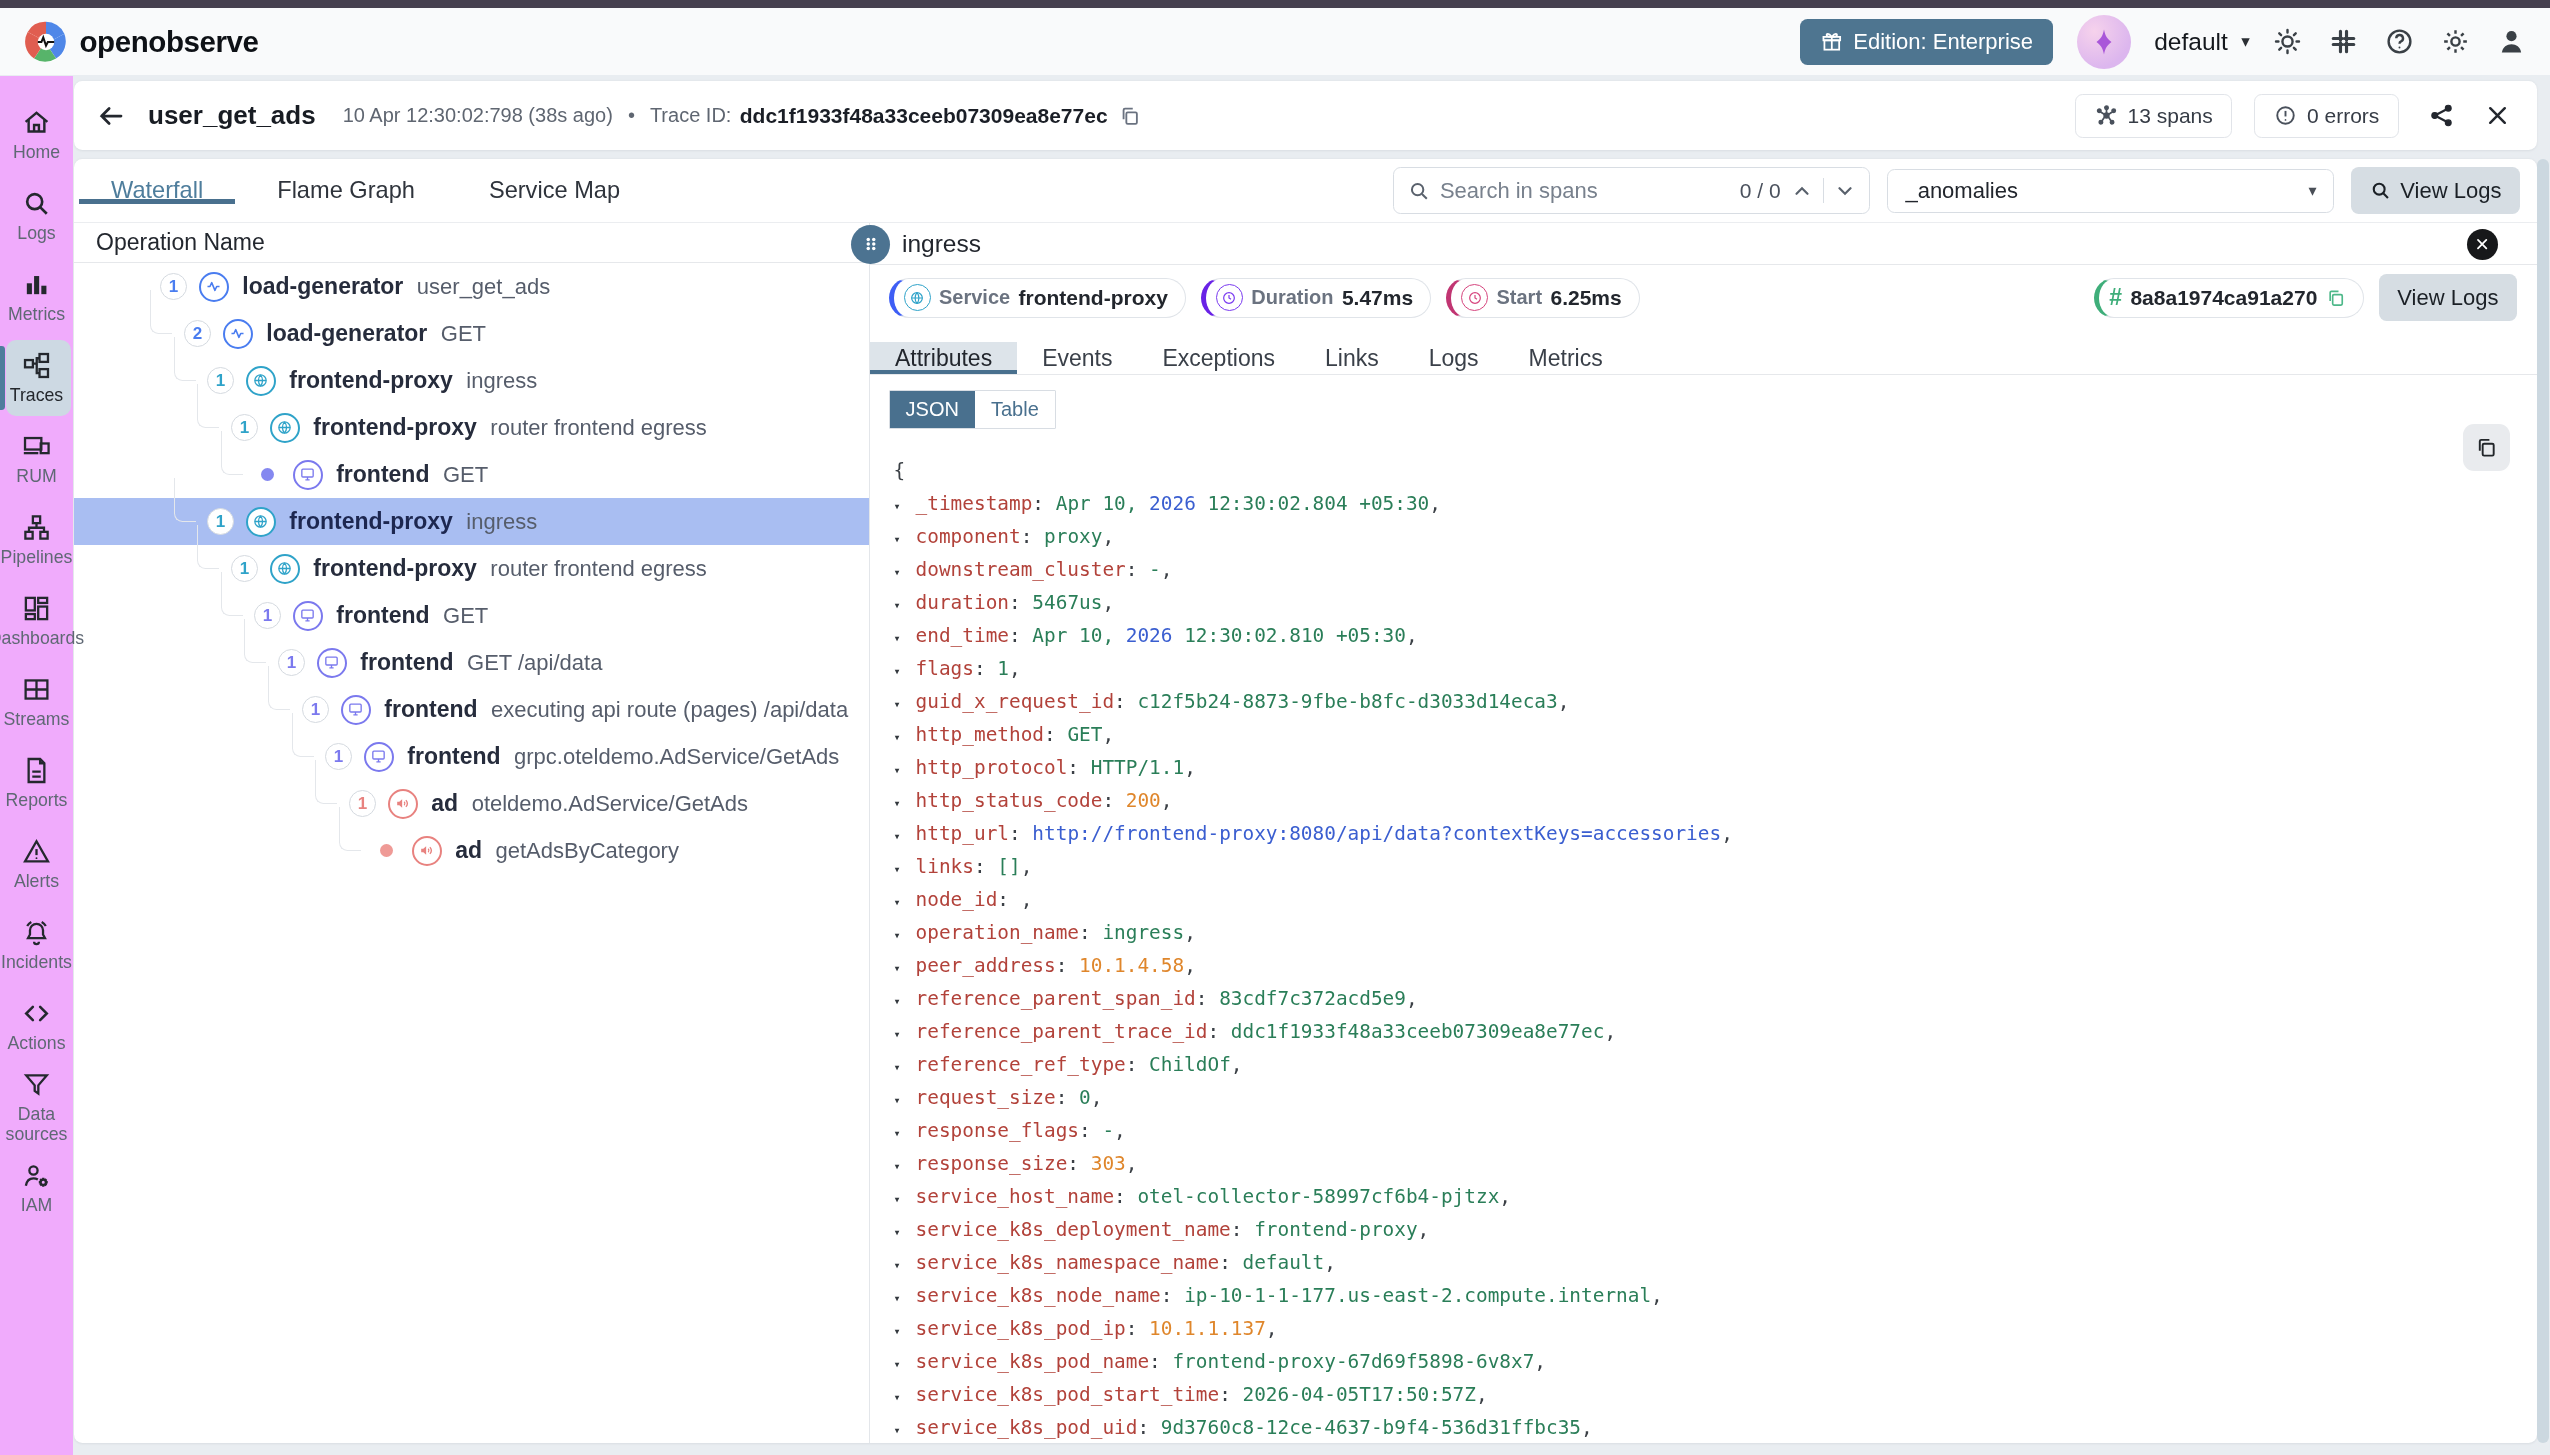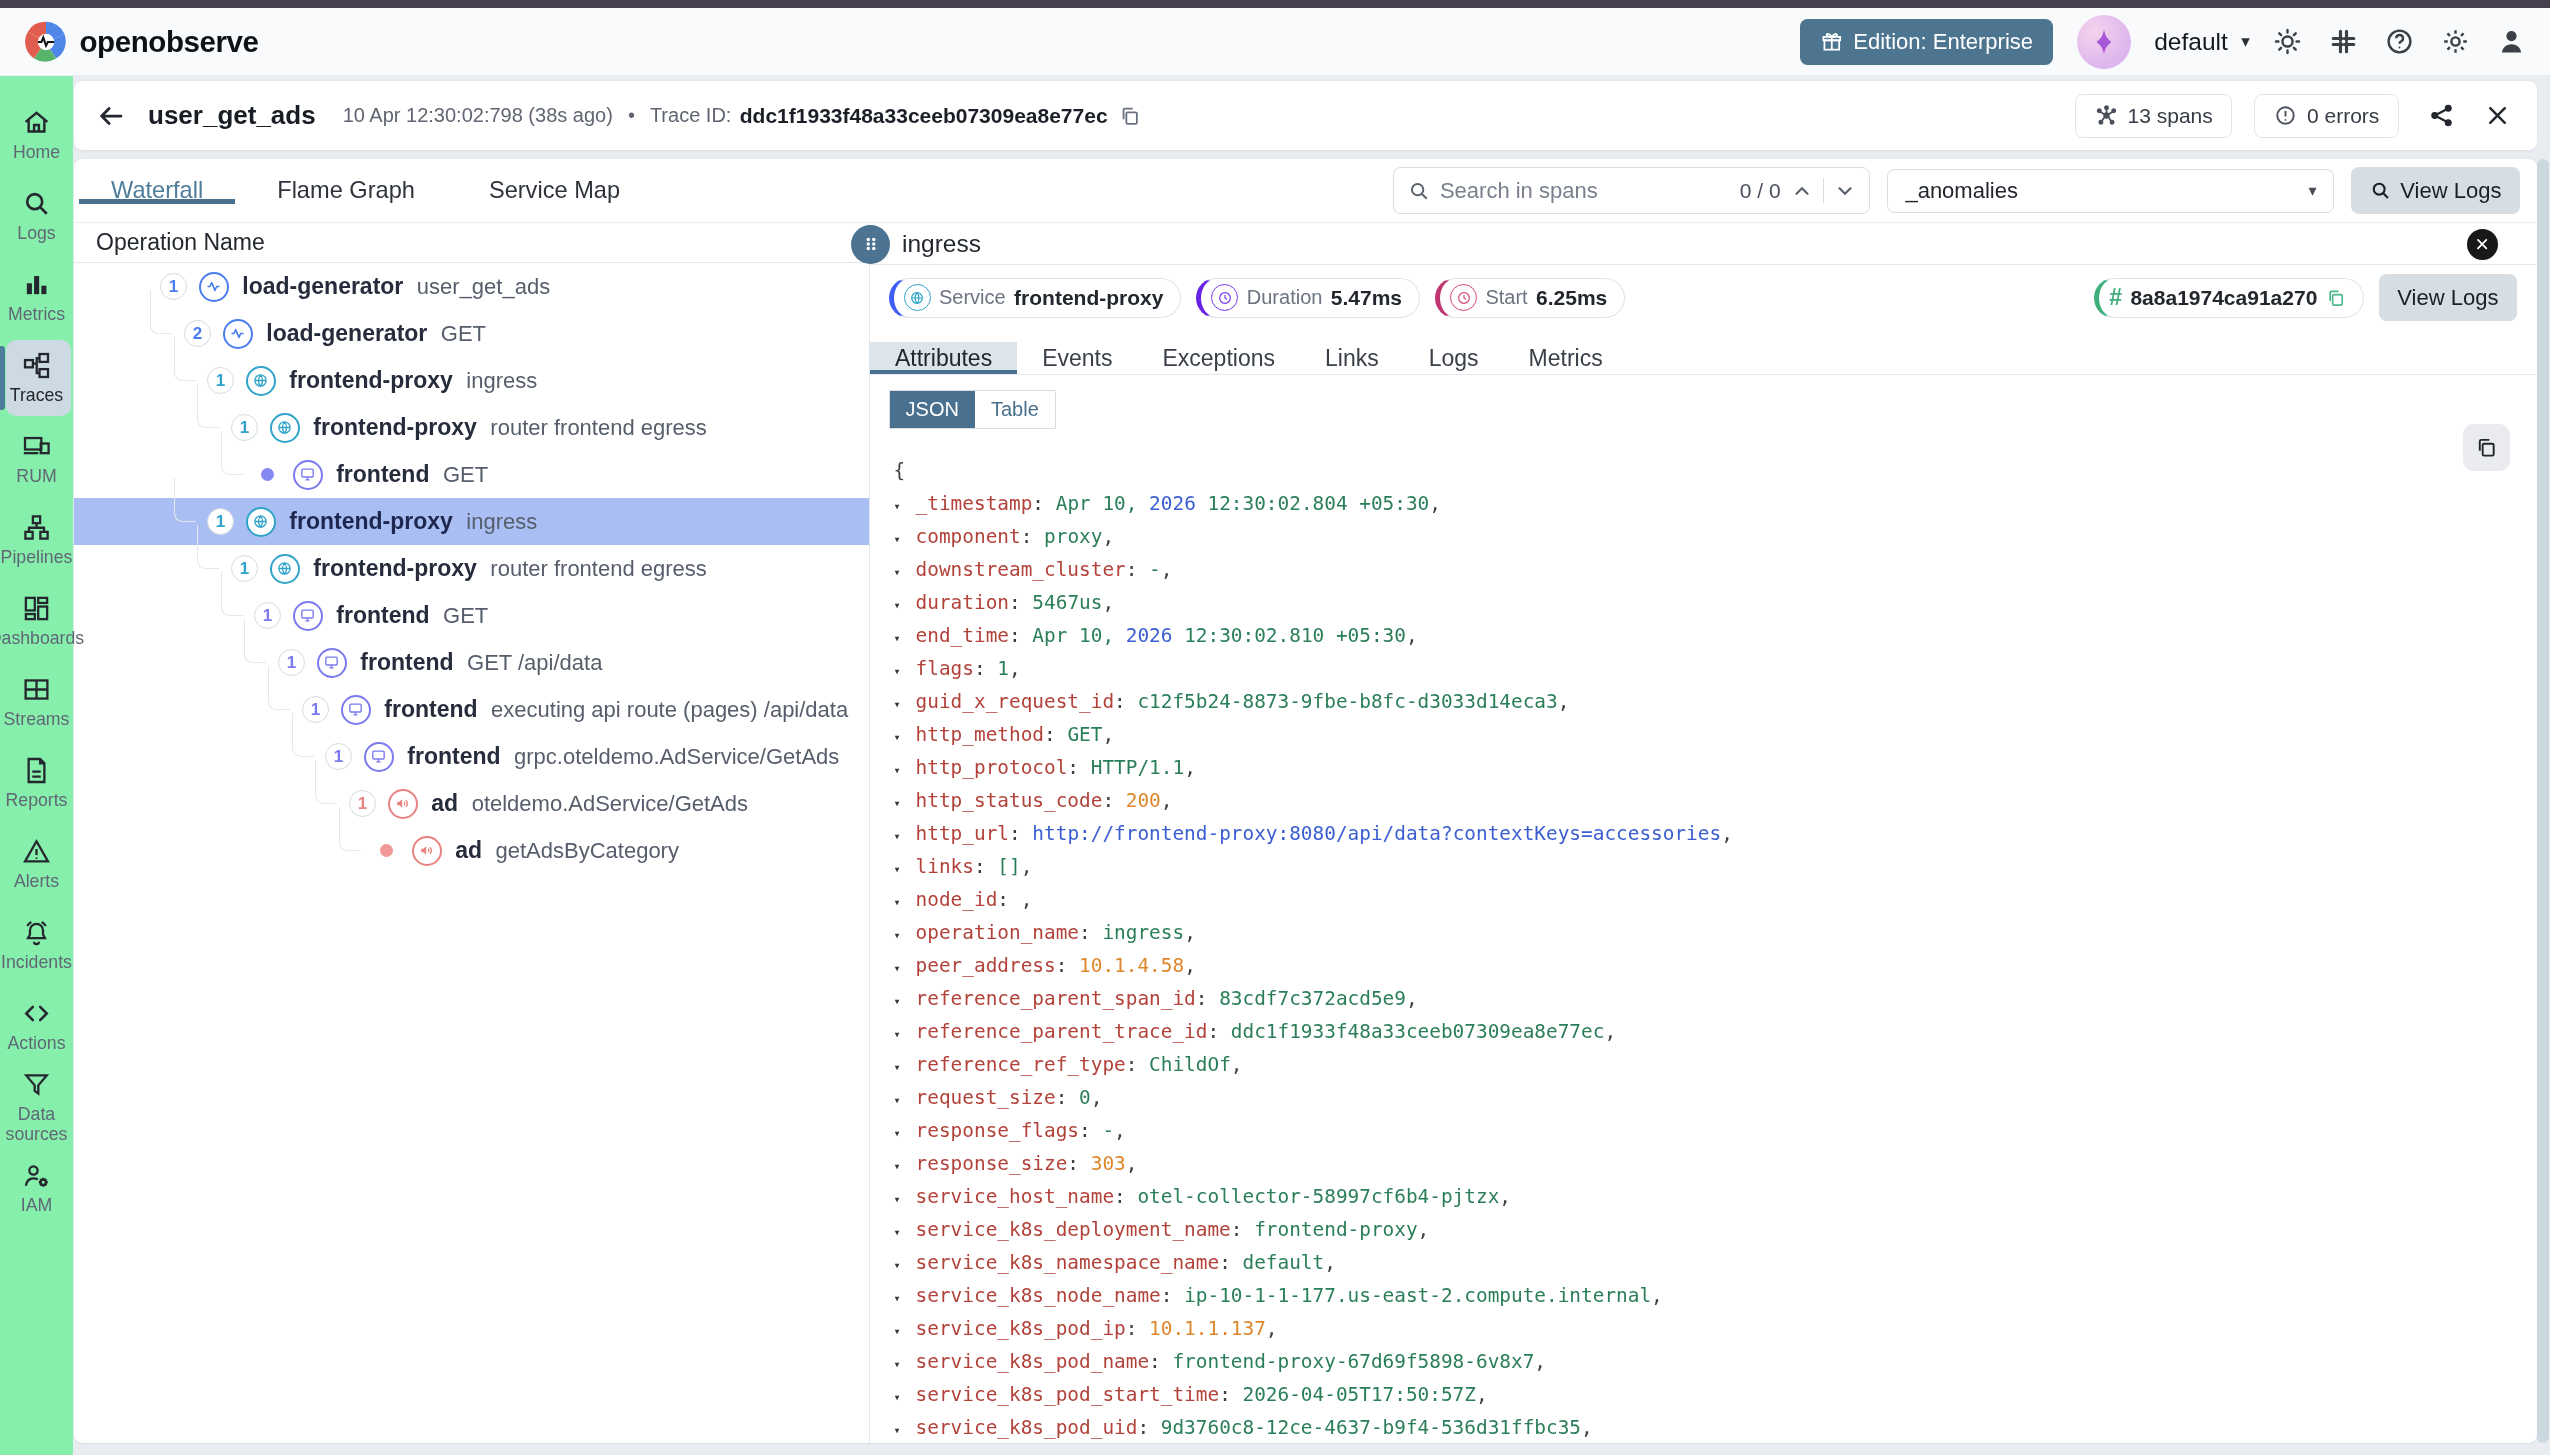--- a/index.html
+++ b/index.html
@@ -22,21 +22,21 @@
   .ai-btn { width:54px; height:54px; border-radius:50%;
     background:radial-gradient(circle at 32% 30%, #f6d2ec, #dcb6ee 70%);
     display:flex; align-items:center; justify-content:center; }
   .ai-btn .icn { width:30px; height:30px; color:#a957d9; }
   .org-sel { display:flex; align-items:center; gap:13.5px; font-size:24.5px; color:#15181d; }
   .org-sel .caret { font-size:17px; color:#2b2f34; }
   .appbar-icons { display:flex; align-items:center; gap:27px; }
   .appbar-icons .icn { width:29px; height:29px; color:#3a4046; }
 
   
-  #sidebar { position:fixed; left:0; top:76px; width:73px; bottom:0; background:#86efac;
+  #sidebar { position:fixed; left:0; top:76px; width:73px; bottom:0; background:#f0abfc;
     padding-top:18.6px; z-index:10; }
   .side-item { position:relative; height:81px; display:flex; flex-direction:column;
     align-items:center; justify-content:center; gap:5.9px; cursor:pointer; }
   .side-item .icn { width:29px; height:29px; color:#24282e; position:relative; z-index:2; }
   .side-label { font-size:17.7px; color:#5f6874; text-align:center; line-height:19.4px;
     position:relative; z-index:2; }
   .side-item.active::before { content:""; position:absolute; left:5.9px; right:2.5px; top:2.5px;
     bottom:2.5px; background:#cdd9e3; border-radius:10px; }
   .side-item.active::after { content:""; position:absolute; left:0; top:8.4px; bottom:8.4px;
     width:5px; background:#4e7d9c; border-radius:0 3.4px 3.4px 0; }
@@ -129,21 +129,21 @@
   .dclose { position:absolute; right:39px; top:5.9px; width:31px; height:31px; border-radius:50%;
     background:#17181a; display:flex; align-items:center; justify-content:center; cursor:pointer; }
   .dclose svg { width:14.3px; height:14.3px; }
   .badgerow { height:59px; display:flex; align-items:center; padding:10px 20px 3.4px 18.6px; gap:15px; }
   .pill { height:40px; border:1.3px solid #e0e4e9; border-left:5.9px solid var(--ac);
     border-radius:22px; display:flex; align-items:center; gap:8.4px; padding:0 17px 0 10px;
     background:#fff; }
   .picon { width:27px; height:27px; border-radius:50%; border:1.7px solid currentColor;
     display:flex; align-items:center; justify-content:center; flex:none; }
   .picon svg { width:16px; height:16px; }
-  .plabel { font-size:20px; color:#6b7380; white-space:nowrap; }
+  .plabel { font-size:20px; color:#6b7380; white-space:nowrap;font-weight:bold; }
   .pval { font-size:21px; font-weight:700; color:#22262d; white-space:nowrap; }
   .badge-right { margin-left:auto; display:flex; align-items:center; gap:15px; }
   .hash { font-size:23px; font-weight:700; color:#3fae7a; }
   .copy-g { width:20px; height:20px; color:#4db889; }
   .dtabs { height:51px; border-bottom:0.8px solid #e6e8eb; display:flex; }
   .dtab { padding:0 25px; font-size:23px; color:#3a4049; display:flex; align-items:center;
     position:relative; cursor:pointer;margin-top:18px; }
   .dtab.active { background:#dde4ea; color:#22262d; }
   .dtab.active::after { content:""; position:absolute; left:0; right:0; bottom:0; height:4.2px;
     background:#49708e; }

